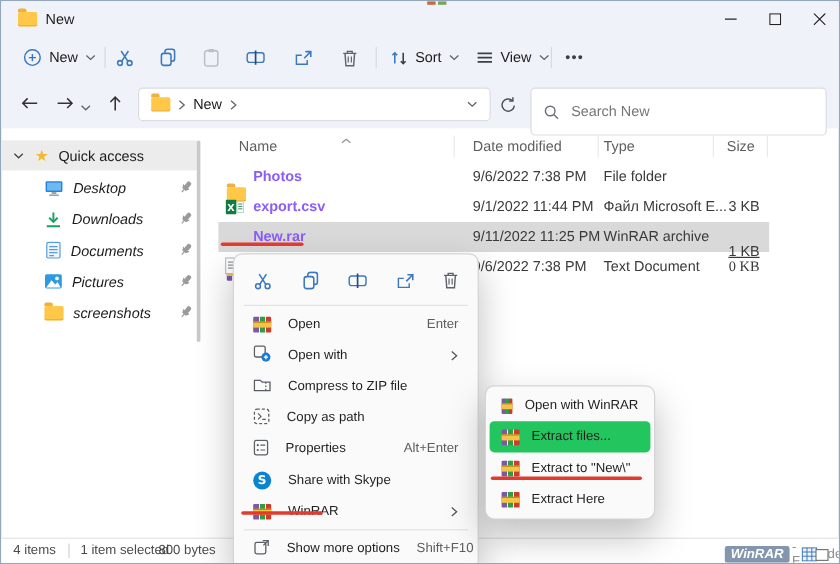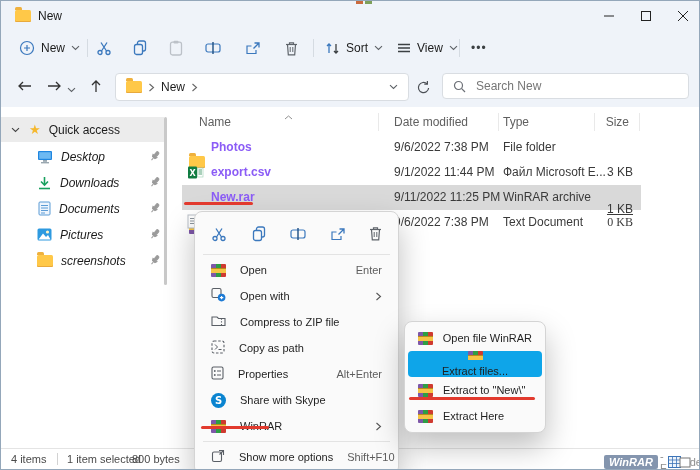--- a/index.html
+++ b/index.html
@@ -40,21 +40,21 @@
   .star{color:#f5b82e;font-size:13px;line-height:13px;}
   
   .menu{position:absolute;background:#fafafa;border:1px solid #d4d4d4;border-radius:8px;box-shadow:0 14px 30px rgba(0,0,0,.25);box-sizing:border-box;}
   .cm-iconrow{display:flex;justify-content:space-between;align-items:center;padding:4px 16px 2px 16px;height:30px;}
   .cm-sep{height:1px;background:#e3e3e3;margin:2px 8px;}
   .cm-item{display:flex;align-items:center;height:26px;padding:0 12px 0 12px;gap:14px;border-radius:4px;margin:0 4px;}
   .cm-label{color:#1f1f1f;font-size:11px;white-space:nowrap;}
   .cm-short{margin-left:auto;color:#5d5d5d;font-size:11px;}
   .cm-chevslot{margin-left:auto;display:flex;align-items:center;}
   .sm-item{display:flex;align-items:center;height:26px;padding:0 10px;gap:10px;border-radius:4px;margin:0 3px;}
-  .hoverbg{background:#0ea5e9;flex-direction:column;}
+  .hoverbg{background:#22c55e;}
   .redline{position:absolute;height:3px;background:#e23a2e;border-radius:2px;z-index:30;}
   
   .status{position:absolute;left:0;top:447px;width:100%;height:21px;border-top:1px solid #e4e4e4;background:#fff;font-size:11px;color:#4a4a4a;}
   .bottomstrip{position:absolute;left:0;top:468px;width:100%;height:2px;background:#7ba4d0;}
   
   .wm{position:absolute;left:603px;top:449px;display:flex;align-items:center;z-index:40;}
   .wm-badge{background:rgba(110,130,160,.85);color:#fff;font-style:italic;font-weight:bold;font-size:11px;padding:1px 5px;border-radius:2px;}
   .wm-txt{color:#8f8f8f;font-size:11px;margin-left:2px;}
   .selrow{position:absolute;left:181px;top:184px;width:459px;height:25px;background:#d9d9d9;}
   .qa-row{position:absolute;left:0;top:116px;width:163px;height:25px;background:#ececec;display:flex;align-items:center;}
@@ -201,21 +201,21 @@
           </svg>
       </span>
     </div>
   </div>
   <div class="abs" style="left:415px;top:79px;">
     <svg width="15" height="15">
         <path d="M12.6 8 a5.1 5.1 0 1 1 -1.6-4.2" fill="none" stroke="#4b4f55" stroke-width="1.2"></path>
         <path d="M11.4 1 v3.1 h-3.1" fill="none" stroke="#4b4f55" stroke-width="1.2"></path>
       </svg>
   </div>
-  <div class="abs box" style="left:441px;top:72px;width:247px;height:26px;padding:0 10px;gap:8px;">
+  <div class="abs box" style="left:441px;top:72px;width:247px;height:40px;padding:0 10px;gap:8px;">
     <svg width="13" height="13">
         <circle cx="5.5" cy="5.5" r="4" fill="none" stroke="#6b6f76" stroke-width="1.2"></circle>
         <path d="M8.7 8.7 L12 12" stroke="#6b6f76" stroke-width="1.2"></path>
       </svg>
     <input class="search-input" placeholder="Search New" style="">
   </div>
 
   
   <div class="qa-row">
     <span style="margin-left:10px;display:flex;">
@@ -472,21 +472,21 @@
           </svg></span>
       <span class="cm-label">Show more options</span>
       <span class="cm-short">Shift+F10</span>
     </div>
   </div>
 
   
   <div class="menu" style="left:403px;top:320px;width:142px;z-index:25;padding:3px 0;">
     <div class="sm-item">
       <span class="wr"></span>
-      <span class="cm-label">Open file WinRAR</span>
+      <span class="cm-label">Open with WinRAR</span>
     </div>
     <div class="sm-item hoverbg">
       <span class="wr"></span>
       <span class="cm-label">Extract files...</span>
     </div>
     <div class="sm-item">
       <span class="wr"></span>
       <span class="cm-label">Extract to "New\"</span>
     </div>
     <div class="sm-item">

